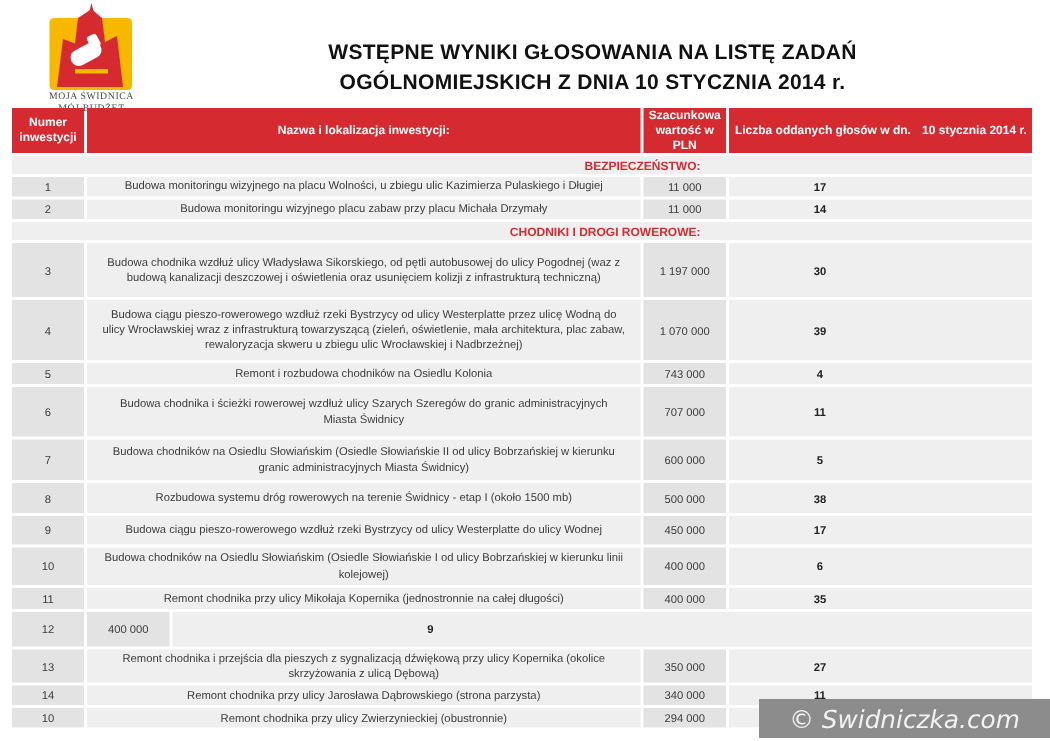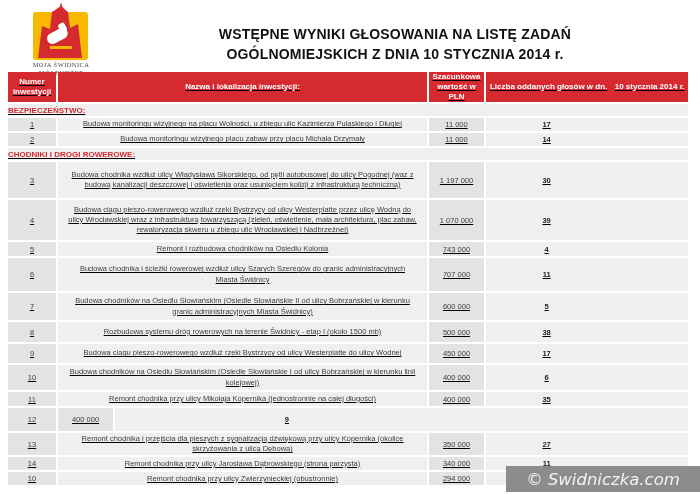--- a/index.html
+++ b/index.html
@@ -9,36 +9,36 @@
   
   .top{position:relative;height:70px;}
   .logo-wrap{position:absolute;left:26px;top:2px;width:70px;text-align:center;}
   .logo-svg{display:block;margin:0 auto;}
   .logo-caption{font-family:"Liberation Serif", serif;font-size:6.5px;color:#4a4a4a;
     letter-spacing:.4px;line-height:1.25;margin-top:1px;}
   .title{position:absolute;left:110px;right:20px;top:24px;text-align:center;
     font-weight:bold;color:#111;font-size:14px;line-height:20px;letter-spacing:.2px;}
 
   
-  .tbl{position:absolute;left:8px;right:12px;top:72px;text-decoration:underline;}
+  .tbl{position:absolute;left:8px;right:12px;top:72px;}
   .thead{display:flex;gap:2px;margin-bottom:2px;}
   .thead > div{background:#d52b30;color:#ffffff;font-weight:bold;font-size:8px;
     display:flex;align-items:center;justify-content:center;text-align:center;
     min-height:26px;line-height:1.25;}
   .hc1{flex:0 0 48px;padding:0 4px;box-sizing:border-box;}
   .hc2{flex:0 0 369px;box-sizing:border-box;}
   .hc3{flex:0 0 55px;padding:0 3px;box-sizing:border-box;}
   .hc4{flex:1;box-sizing:border-box;}
   .hc4{display:flex;}
   .hc4 .h4l{flex:0 0 62%;display:flex;align-items:center;justify-content:center;}
   .hc4 .h4r{flex:1;display:flex;align-items:center;justify-content:center;}
 
   .sec-row{background:#efefef;margin-bottom:2px;min-height:12px;display:flex;align-items:center;}
-  .sec-row span{display:block;width:419px;text-align:left;color:#d52b30;
-    font-weight:bold;font-size:8px;}
+  .sec-row span{display:block;width:419px;text-align:right;color:#d52b30;
+    font-weight:bold;font-size:8px;margin-left:40px;}
 
   .trow{display:flex;gap:2px;margin-bottom:2px;}
   .trow .c1{flex:0 0 48px;background:#e3e3e3;display:flex;align-items:center;
     justify-content:center;font-size:7.5px;color:#3c3c3c;}
   .trow .c2{flex:0 0 369px;background:#efefef;display:flex;align-items:center;
     justify-content:center;text-align:center;font-size:7.5px;color:#3c3c3c;
     line-height:1.35;padding:1px 10px;box-sizing:border-box;}
   .trow .c3{flex:0 0 55px;background:#e3e3e3;display:flex;align-items:center;
     justify-content:center;font-size:7.5px;color:#3c3c3c;}
   .trow .c4{flex:1;background:#efefef;display:flex;align-items:center;}

